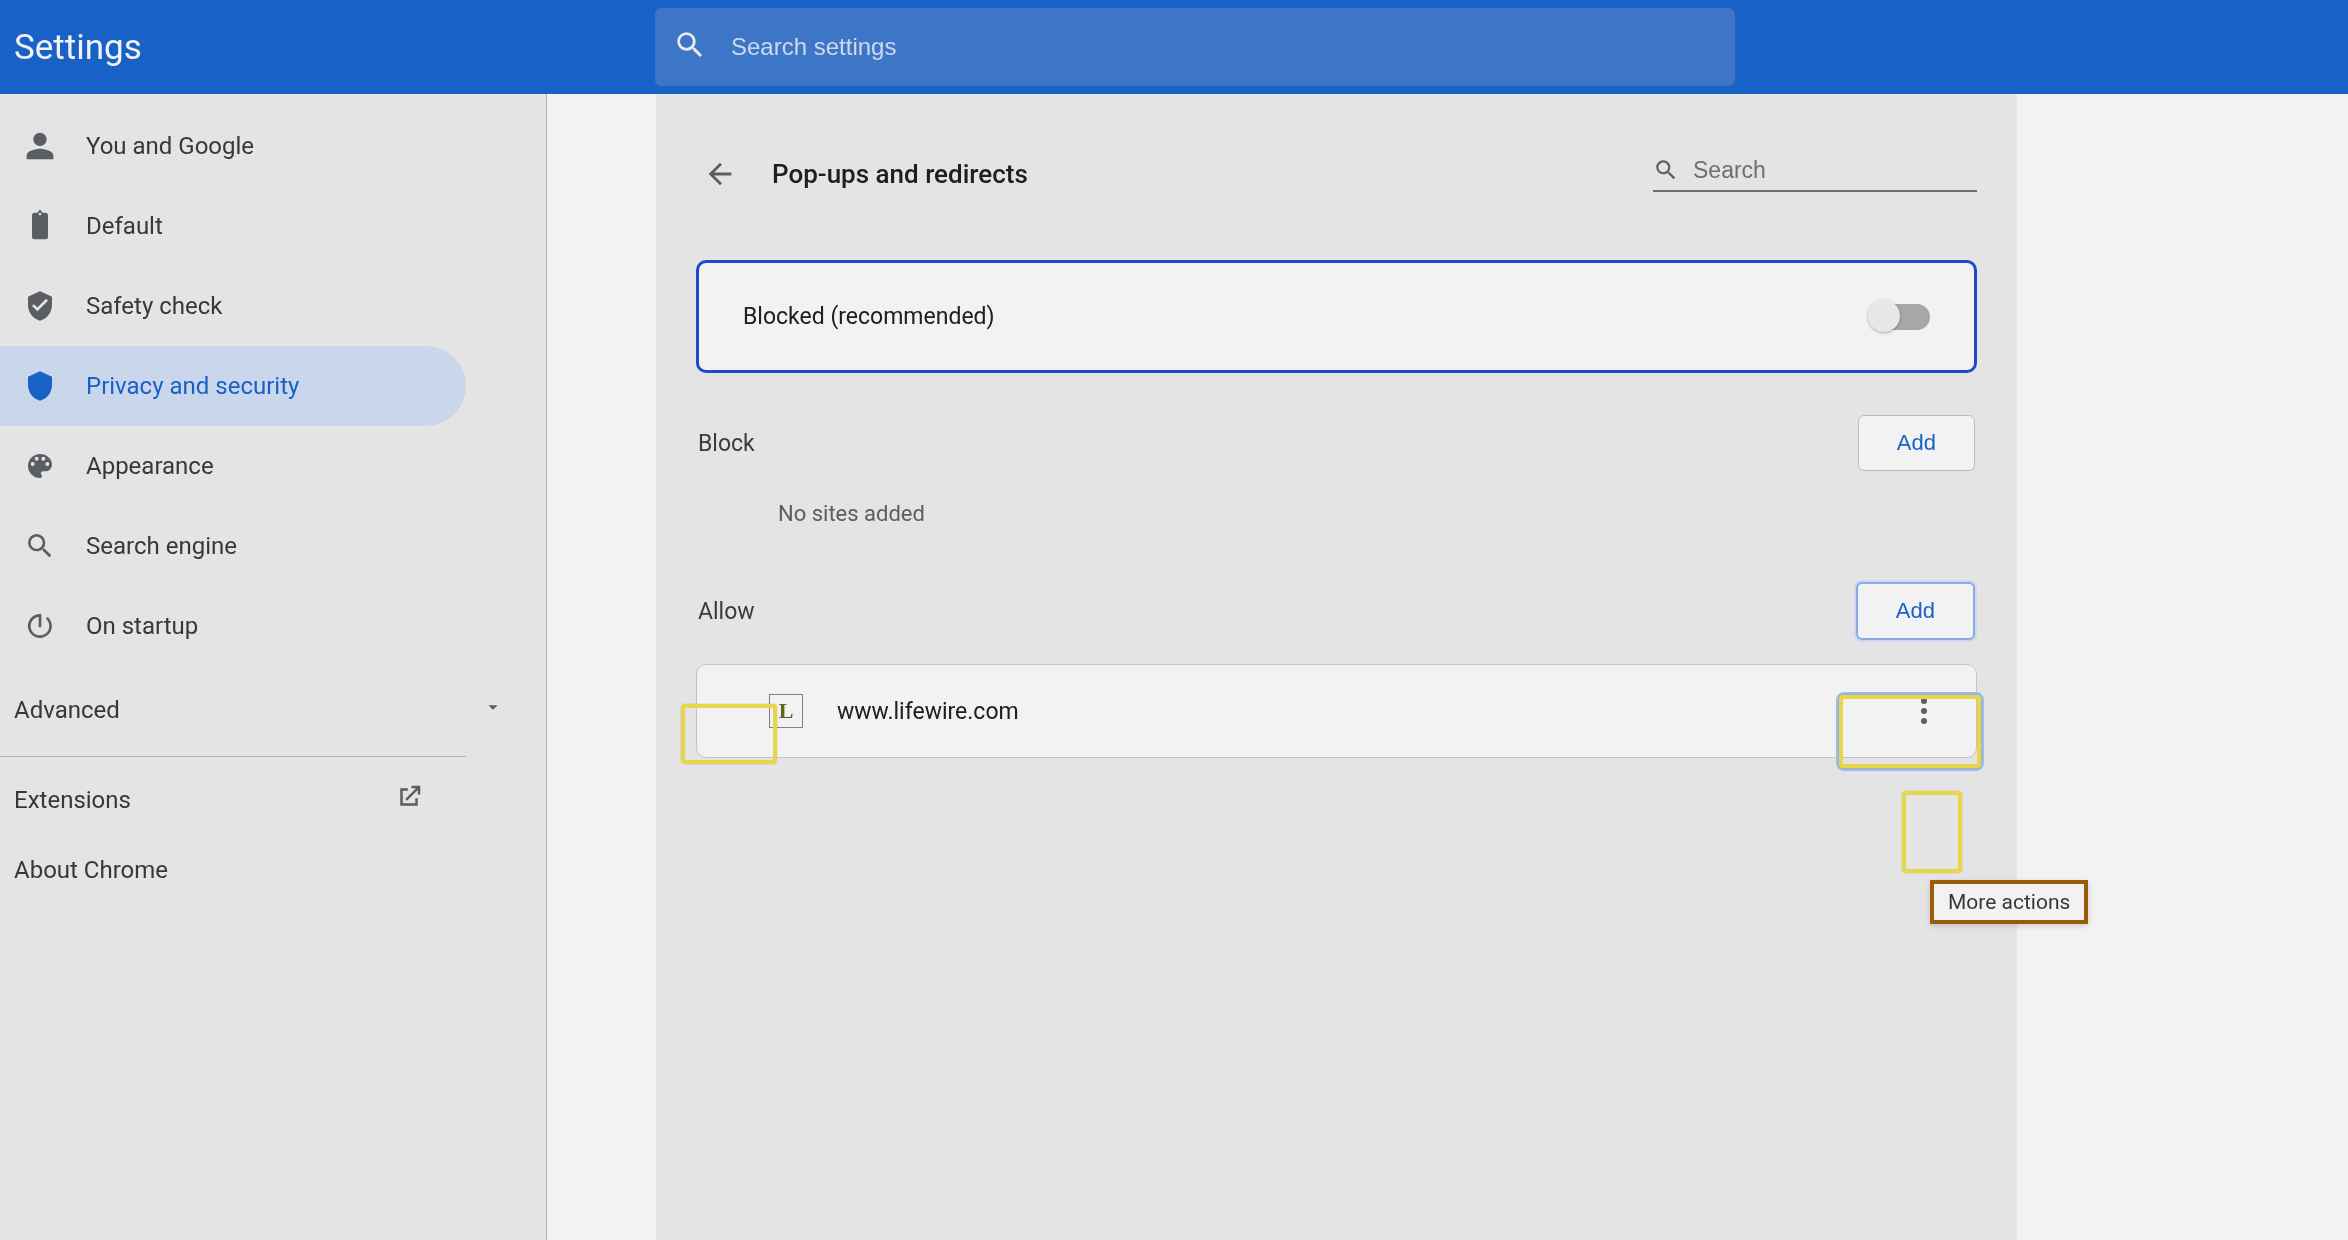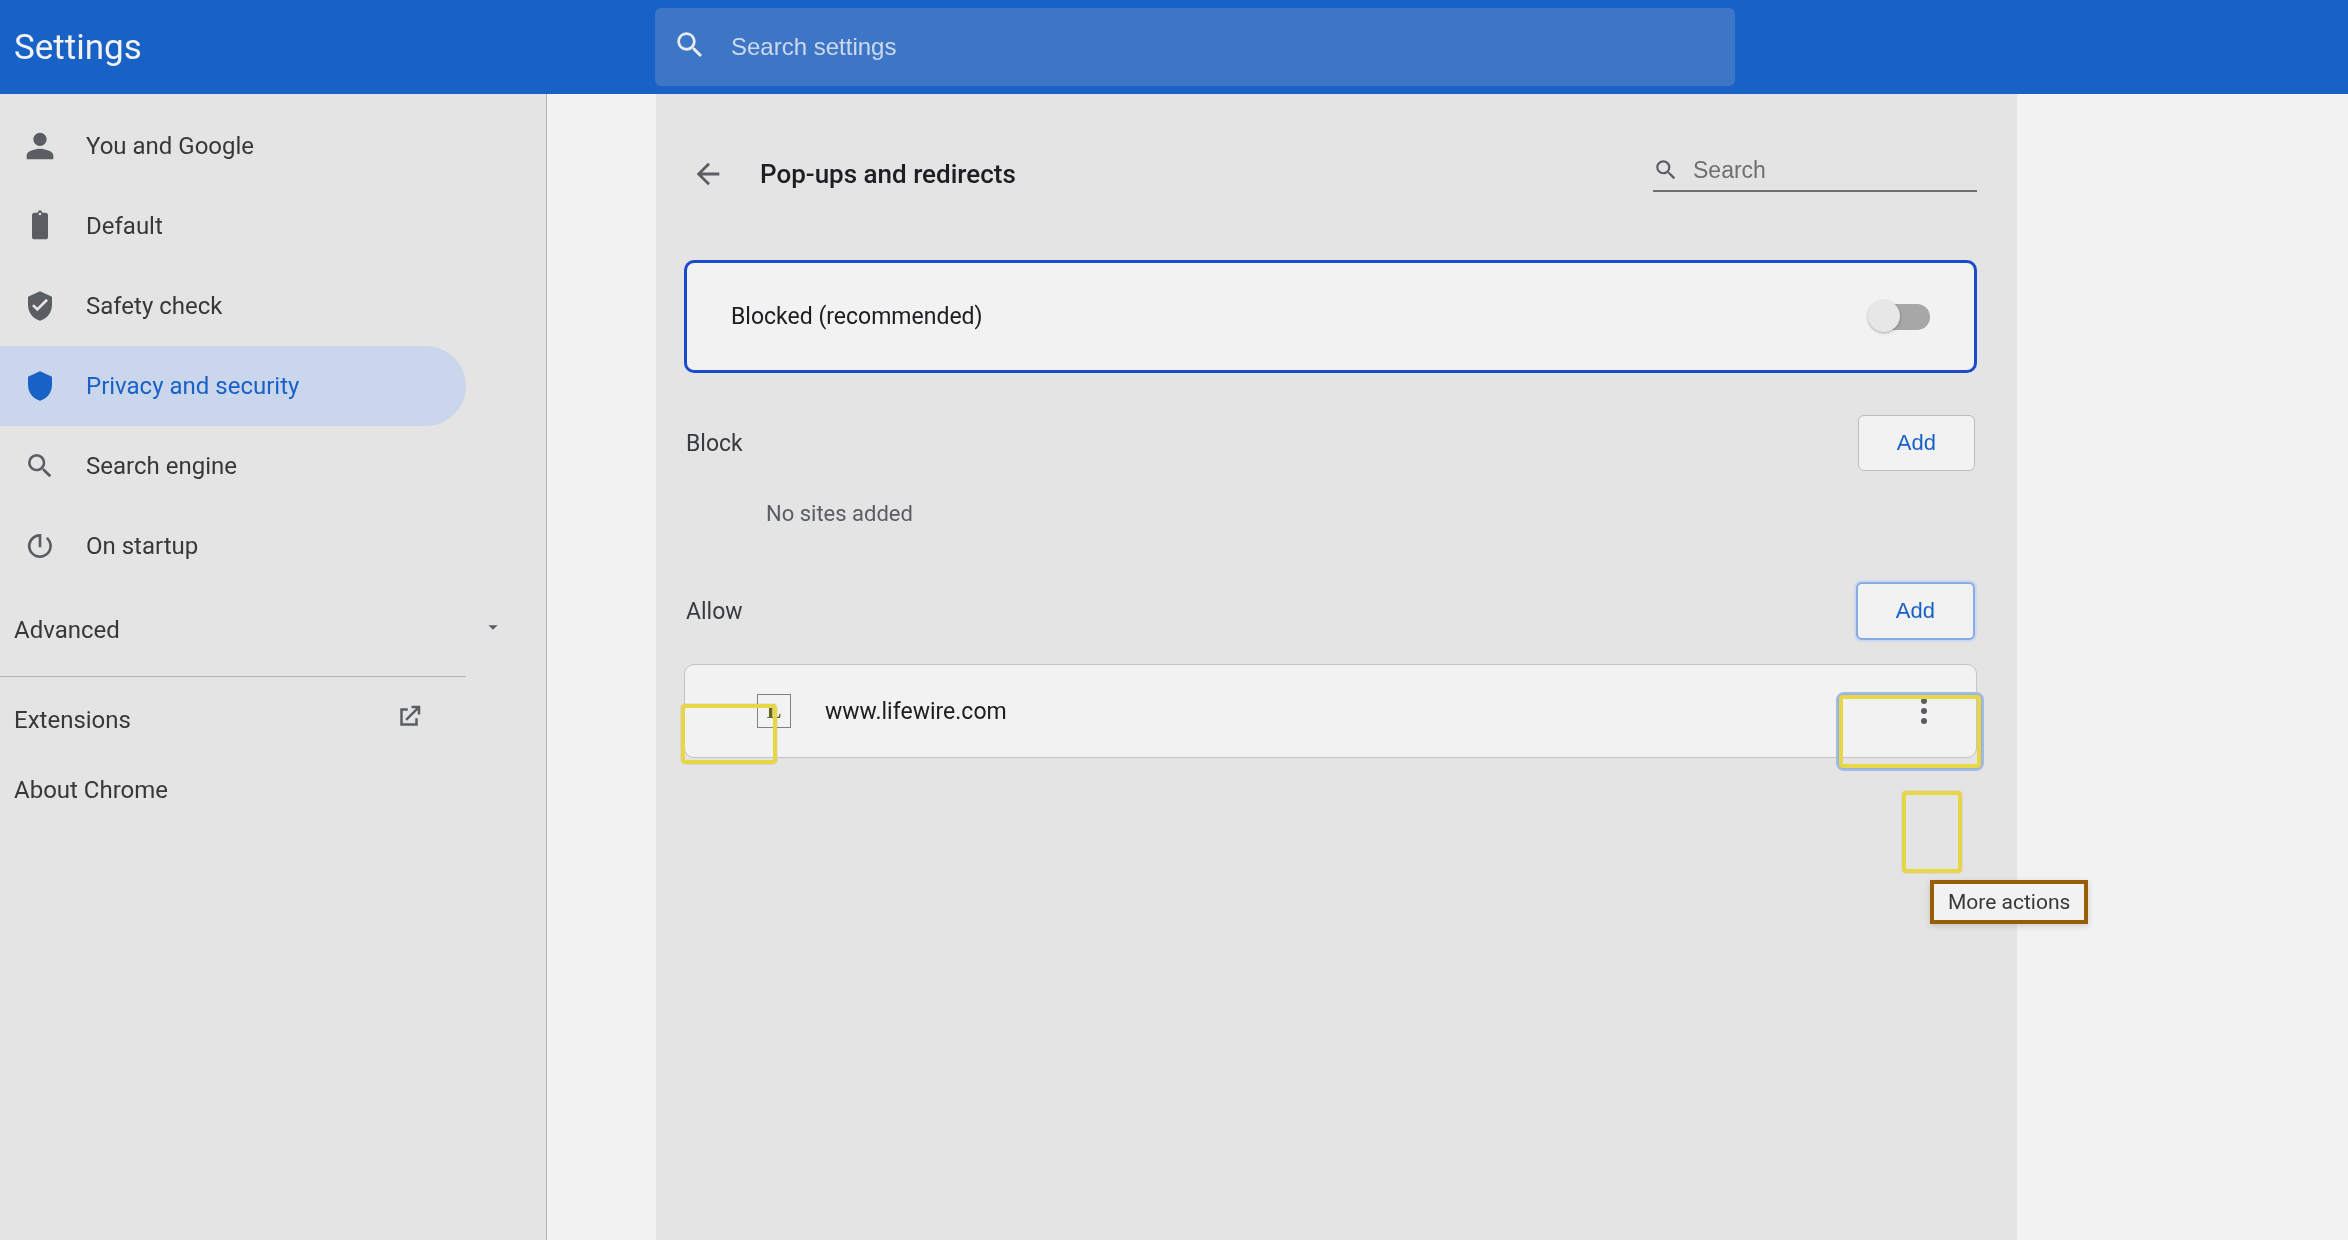--- a/index.html
+++ b/index.html
@@ -122,21 +122,21 @@
   .sidebar-link .ext svg { width: 30px; height: 30px; fill:#5f6368; }
 
   
   .main {
     position: absolute;
     top: 94px;
     left: 656px;
     width: 1361px;
     bottom: 0;
     background: #f1f1f1;
-    padding: 40px 40px 0 28px;
+    padding: 40px 40px 0 40px;
   }
   .page-header {
     display:flex; align-items:center;
     height: 80px;
   }
   .back-btn { width:48px; height:48px; border-radius:50%; display:flex;align-items:center;justify-content:center; cursor:pointer;}
   .back-btn svg{ width:34px;height:34px; fill:#5f6368;}
   .page-title { font-size: 26px; color:#202124; margin-left: 28px; font-weight: 500; flex:1;}
   .page-search { display:flex; align-items:center; width:324px; border-bottom:2px solid #757575; padding-bottom:6px;}
   .page-search svg{width:26px;height:26px;fill:#5f6368;margin-right:14px;}
@@ -262,20 +262,28 @@
         <span class="icon">
             <svg viewBox="0 0 24 24">
               <path d="M12 1L3 5v6c0 5.6 3.8 10.7 9 12 5.2-1.3 9-6.4 9-12V5l-9-4z"></path>
             </svg>
           </span>
         <span class="label">Privacy and security</span>
       </div>
       <div class="sidebar-item">
         <span class="icon">
             <svg viewBox="0 0 24 24">
+              <path d="M12 3a9 9 0 000 18c.8 0 1.5-.7 1.5-1.5 0-.4-.2-.8-.4-1-.3-.3-.4-.6-.4-1 0-.8.7-1.5 1.5-1.5H16a5 5 0 005-5c0-4.4-4-8-9-8zM6.5 12a1.5 1.5 0 110-3 1.5 1.5 0 010 3zm3-4a1.5 1.5 0 110-3 1.5 1.5 0 010 3zm5 0a1.5 1.5 0 110-3 1.5 1.5 0 010 3zm3 4a1.5 1.5 0 110-3 1.5 1.5 0 010 3z"></path>
+            </svg>
+          </span>
+        <span class="label">Appearance</span>
+      </div>
+      <div class="sidebar-item">
+        <span class="icon">
+            <svg viewBox="0 0 24 24">
               <path d="M15.5 14h-.79l-.28-.27A6.471 6.471 0 0016 9.5 6.5 6.5 0 109.5 16c1.61 0 3.09-.59 4.23-1.57l.27.28v.79l5 4.99L20.49 19l-4.99-5zm-6 0C7.01 14 5 11.99 5 9.5S7.01 5 9.5 5 14 7.01 14 9.5 11.99 14 9.5 14z"></path>
             </svg>
           </span>
         <span class="label">Search engine</span>
       </div>
       <div class="sidebar-item">
         <span class="icon">
             <svg viewBox="0 0 24 24">
               <path d="M13 3h-2v10h2V3zm4.8 2.2l-1.4 1.4A7 7 0 1112 5V3a9 9 0 105.8 2.2z"></path>
             </svg>

